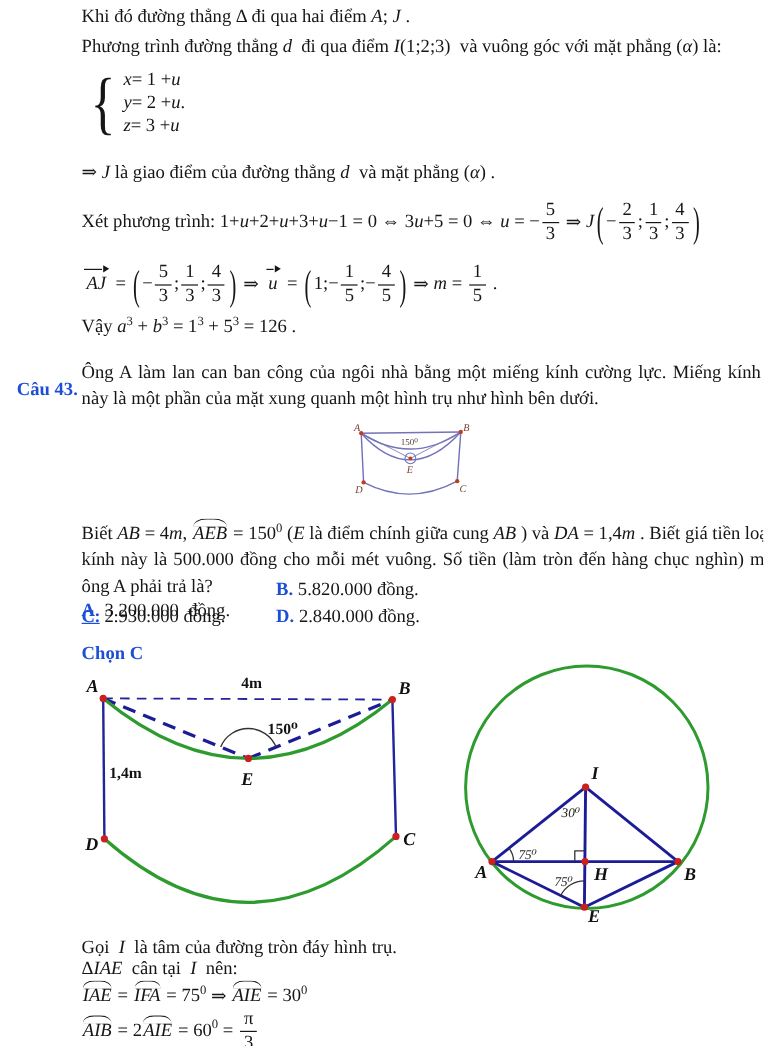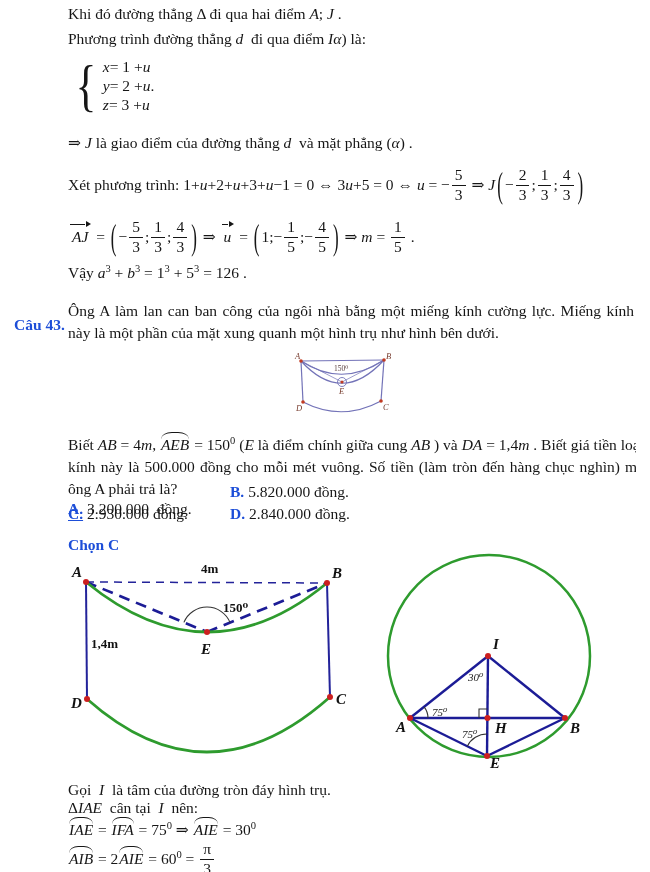--- a/index.html
+++ b/index.html
@@ -42,20 +42,21 @@
       <span class="it">A</span>
       <span>; </span>
       <span class="it">J</span>
       <span> .</span>
     </div>
   <div class="abs mline" style="left:68px;top:30px;">
       <span>Phương trình đường thẳng </span>
       <span class="it">d</span>
       <span>  đi qua điểm </span>
       <span class="it">I</span>
+      <span>(1;2;3)  và vuông góc với mặt phẳng (</span>
       <span class="it">α</span>
       <span>) là:</span>
     </div>
 
   <div class="abs" style="left:72px;top:57px;display:flex;align-items:center;">
     <div class="brace">{</div>
     <div>
       <div class="sysrow">
           <span class="it">x</span>
           <span> = 1 + </span>

